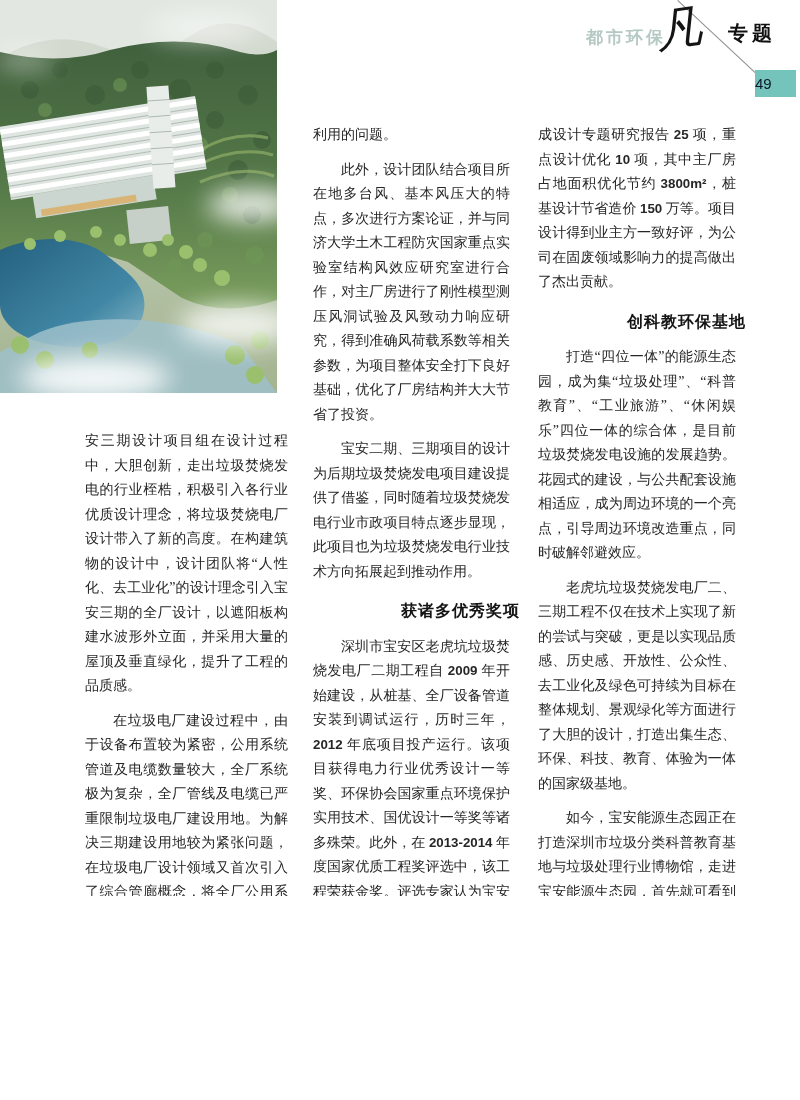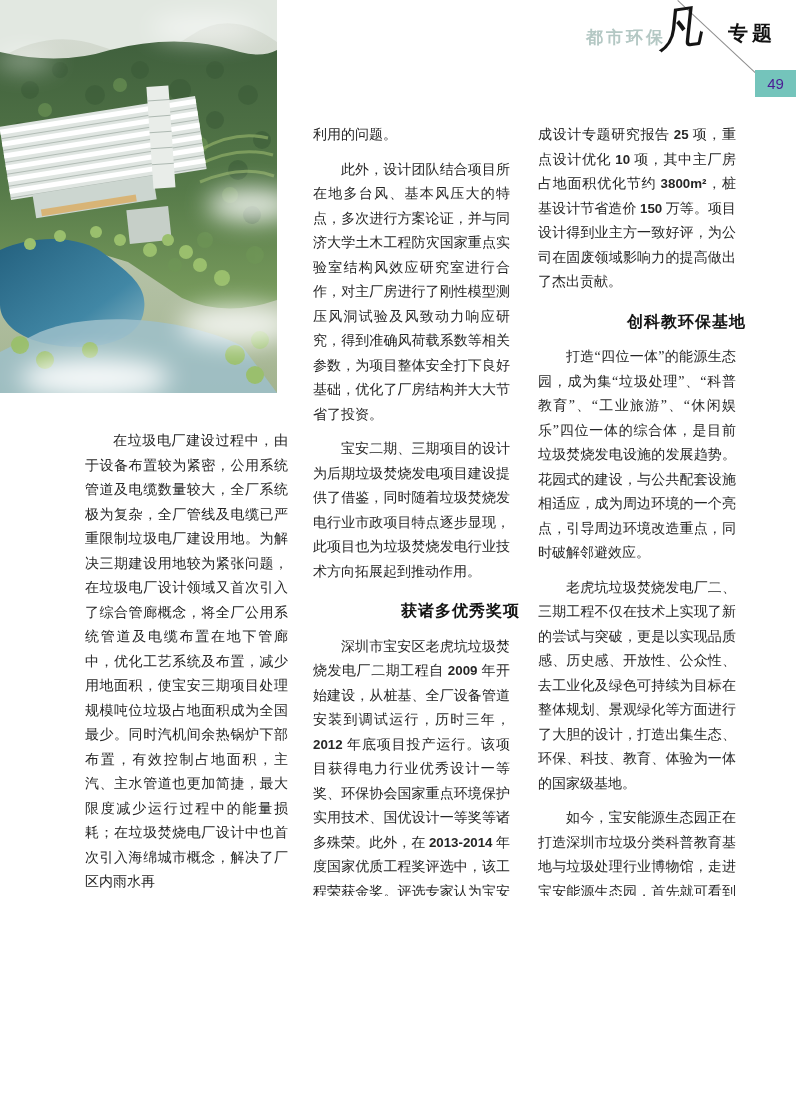--- a/index.html
+++ b/index.html
@@ -10,22 +10,22 @@
   .brand{position:absolute;left:586px;top:26px;font-size:17px;font-weight:700;
          letter-spacing:3px;color:#b4c8c4;}
   .logo-glyph{position:absolute;left:655px;top:6px;font-size:46px;line-height:1;
               color:#141414;font-style:italic;transform:rotate(-8deg);
               font-family:"DejaVu Serif",serif;}
   .section-label{position:absolute;left:728px;top:20px;font-size:20px;font-weight:700;
                  letter-spacing:4px;color:#111;}
   .header-line{position:absolute;left:678px;top:0;width:106px;border-top:1.5px solid #8d8d8d;
                transform:rotate(43deg);transform-origin:0 0;}
   .page-badge{position:absolute;left:755px;top:70px;width:41px;height:27px;
-              display:flex;align-items:center;justify-content:center;
-              background:#74c4bb;color:#4c1d95;font-size:15px;
+              display:flex;align-items:center;justify-content:flex-start;
+              background:#74c4bb;color:#0f172a;font-size:15px;
               font-family:"Liberation Sans","DejaVu Sans",sans-serif;}
 
   
   .photo{position:absolute;left:0;top:0;width:277px;height:393px;display:block;}
 
   
   .col{position:absolute;font-size:14px;line-height:24.5px;text-align:justify;
        text-justify:inter-ideograph;}
   .col-left{left:75px;top:419px;width:223px;}
   .col-mid{left:303px;top:113px;width:217px;}
@@ -170,20 +170,21 @@
 
   <div class="header-line"></div>
   <div class="brand">都市环保</div>
   <div class="logo-glyph">凡</div>
   <div class="section-label">专题</div>
   <div class="page-badge" style="background: rgb(116, 196, 187);">
     <span>49</span>
   </div>
 
   <div class="col col-left">
+    <p class="cont">安三期设计项目组在设计过程中，大胆创新，走出垃圾焚烧发电的行业桎梏，积极引入各行业优质设计理念，将垃圾焚烧电厂设计带入了新的高度。在构建筑物的设计中，设计团队将“人性化、去工业化”的设计理念引入宝安三期的全厂设计，以遮阳板构建水波形外立面，并采用大量的屋顶及垂直绿化，提升了工程的品质感。</p>
     <p>在垃圾电厂建设过程中，由于设备布置较为紧密，公用系统管道及电缆数量较大，全厂系统极为复杂，全厂管线及电缆已严重限制垃圾电厂建设用地。为解决三期建设用地较为紧张问题，在垃圾电厂设计领域又首次引入了综合管廊概念，将全厂公用系统管道及电缆布置在地下管廊中，优化工艺系统及布置，减少用地面积，使宝安三期项目处理规模吨位垃圾占地面积成为全国最少。同时汽机间余热锅炉下部布置，有效控制占地面积，主汽、主水管道也更加简捷，最大限度减少运行过程中的能量损耗；在垃圾焚烧电厂设计中也首次引入海绵城市概念，解决了厂区内雨水再</p>
   </div>
 
   <div class="col col-mid">
     <p class="cont">利用的问题。</p>
     <p>此外，设计团队结合项目所在地多台风、基本风压大的特点，多次进行方案论证，并与同济大学土木工程防灾国家重点实验室结构风效应研究室进行合作，对主厂房进行了刚性模型测压风洞试验及风致动力响应研究，得到准确风荷载系数等相关参数，为项目整体安全打下良好基础，优化了厂房结构并大大节省了投资。</p>
     <p>宝安二期、三期项目的设计为后期垃圾焚烧发电项目建设提供了借鉴，同时随着垃圾焚烧发电行业市政项目特点逐步显现，此项目也为垃圾焚烧发电行业技术方向拓展起到推动作用。</p>
     <h3>获诸多优秀奖项</h3>
     <p>深圳市宝安区老虎坑垃圾焚烧发电厂二期工程自 <b class="num">2009</b> 年开始建设，从桩基、全厂设备管道安装到调试运行，历时三年，<b class="num">2012</b> 年底项目投产运行。该项目获得电力行业优秀设计一等奖、环保协会国家重点环境保护实用技术、国优设计一等奖等诸多殊荣。此外，在 <b class="num">2013-2014</b> 年度国家优质工程奖评选中，该工程荣获金奖。评选专家认为宝安老虎坑垃圾焚烧发电厂二期工程整体质量达到了一流水平，在“达标投产”复验中获得 <b class="num">92.31</b> 的高分，创国内行业新高，该项目是全国垃圾焚烧发电行业第一个获得“国家优质工程金质奖”的项目。这也是深圳市获得的首个国家级工程最高荣誉。</p>
   </div>

